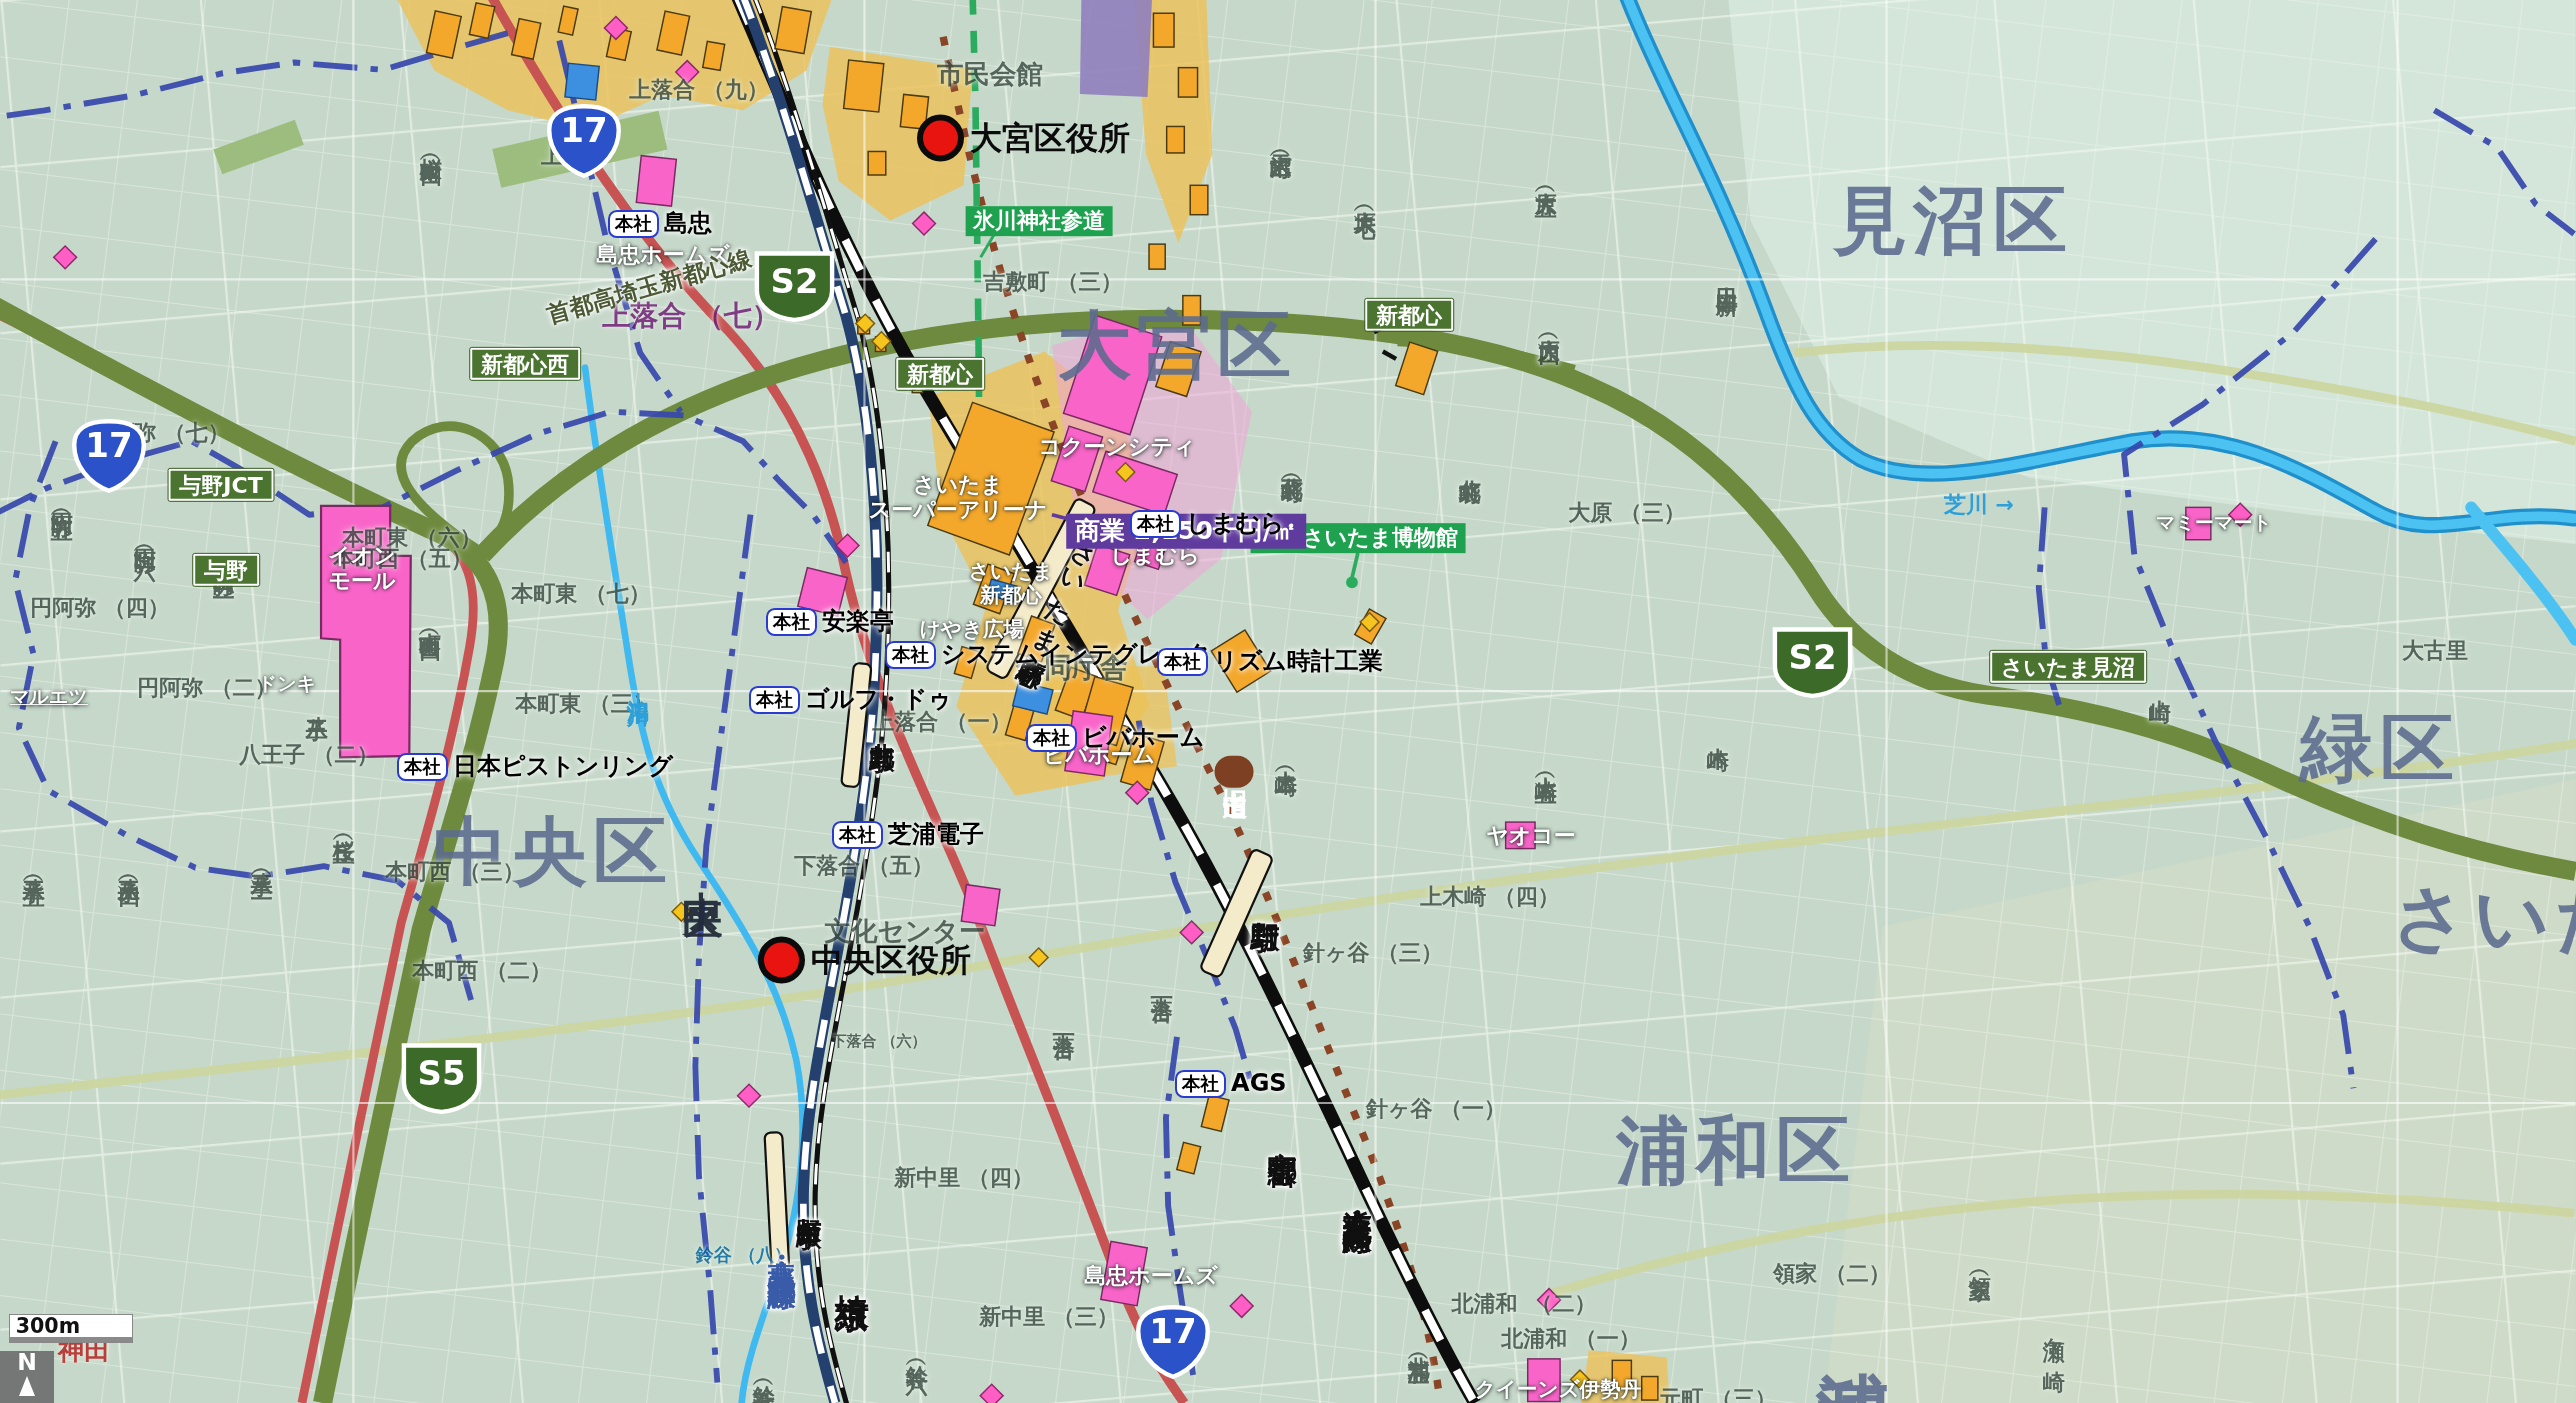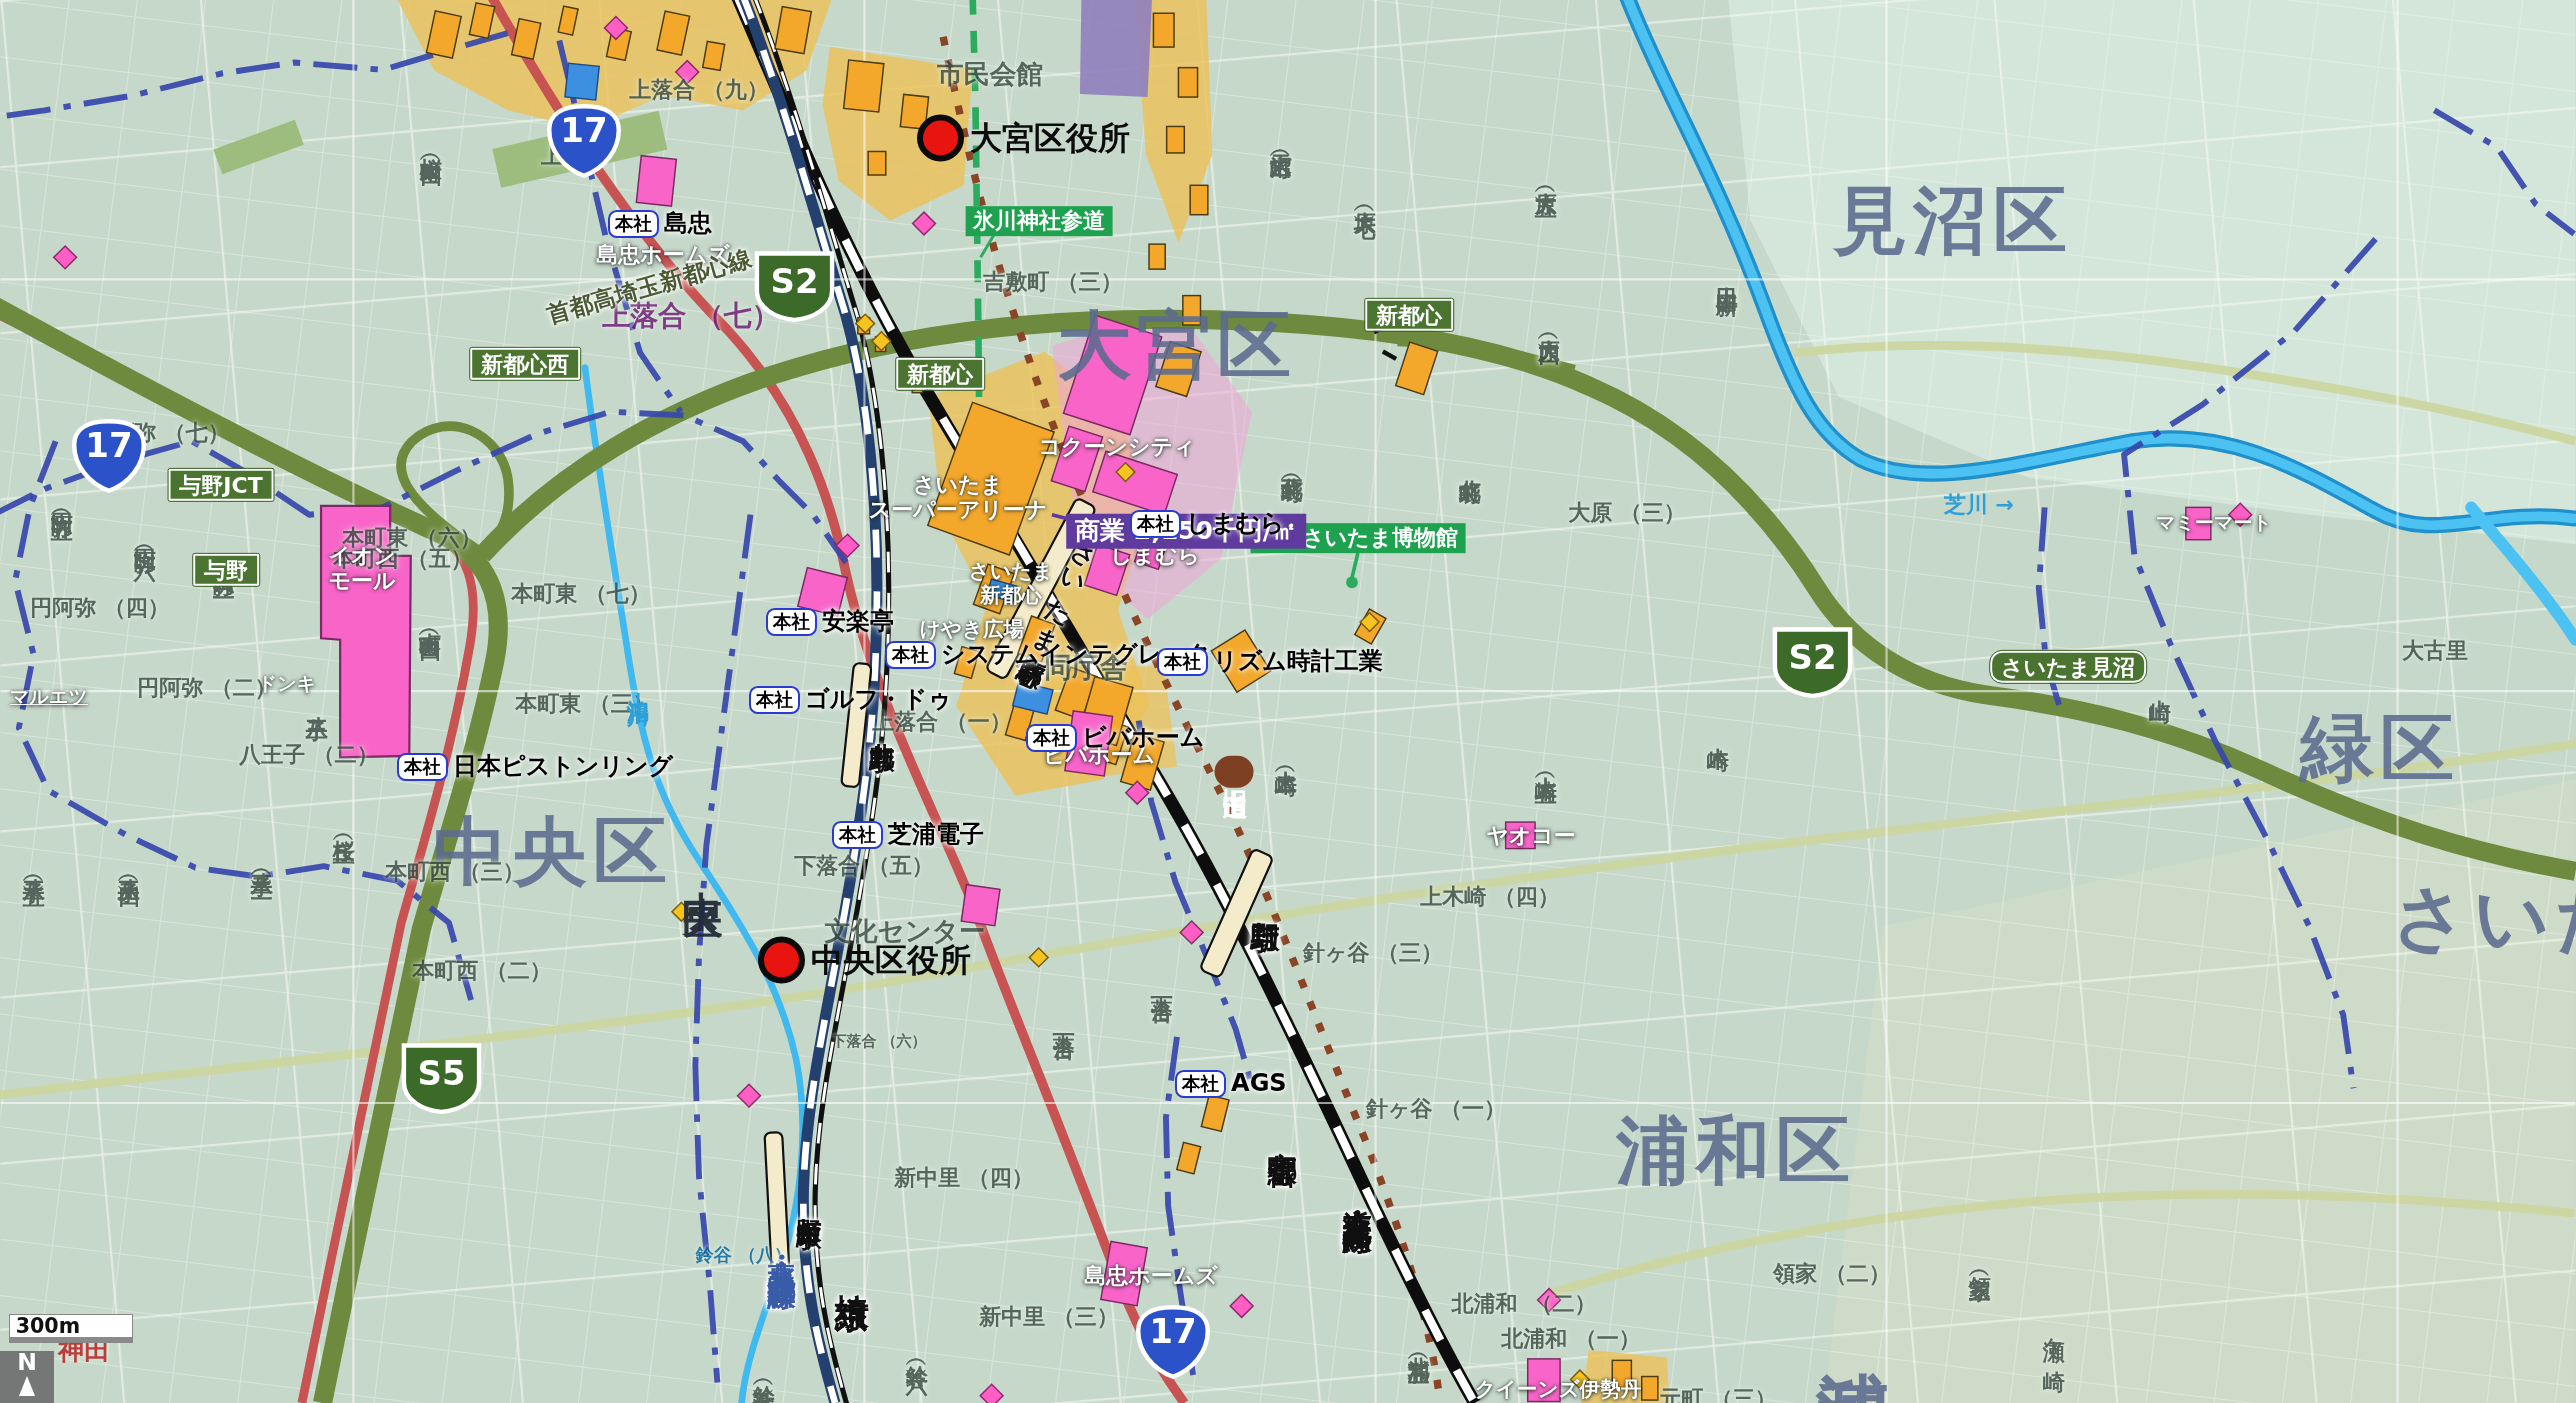--- a/index.html
+++ b/index.html
@@ -284,21 +284,21 @@
       <div class="lbl raillbl v" style="left: 1068px; top: 588px; transform: translate(-50%, -50%) rotate(24deg); font-size: 25px; color: rgb(16, 16, 16);">さいたま新都心駅</div>
       <div class="lbl raillbl v" style="left: 881px; top: 727px; transform: translate(-50%, -50%); font-size: 25px; color: rgb(16, 16, 16);">北与野駅</div>
       <div class="lbl raillbl v" style="left: 1265px; top: 901px; transform: translate(-50%, -50%); font-size: 29px; color: rgb(16, 16, 16);">与野駅</div>
       <div class="lbl raillbl v" style="left: 808px; top: 1203px; transform: translate(-50%, -50%); font-size: 25px; color: rgb(16, 16, 16);">与野本町駅</div>
       <div class="lbl raillbl" style="left: 649px; top: 287px; transform: translate(-50%, -50%) rotate(-16deg); font-size: 23.5px; color: rgb(75, 90, 52);">首都高埼玉新都心線</div>
       <div class="lbl v" style="left: 638px; top: 699px; transform: translate(-50%, -50%); font-size: 22px; color: rgb(47, 159, 216);">鴻沼川↓</div>
       <div class="lbl " style="left: 1979px; top: 505px; transform: translate(-50%, -50%); font-size: 22px; color: rgb(47, 159, 216);">芝川 →</div>
       <div class="lbl banner-road" style="left: 525px; top: 364px; transform: translate(-50%, -50%);">新都心西</div>
       <div class="lbl banner-road" style="left: 940px; top: 374px; transform: translate(-50%, -50%);">新都心</div>
       <div class="lbl banner-road" style="left: 1409px; top: 315px; transform: translate(-50%, -50%);">新都心</div>
-      <div class="lbl banner-road" style="left: 2068px; top: 667px; transform: translate(-50%, -50%); border-radius: 12px;">さいたま見沼</div>
+      <div class="lbl banner-road" style="left: 2068px; top: 667px; transform: translate(-50%, -50%);">さいたま見沼</div>
       <div class="lbl banner-road" style="left: 221px; top: 485px; transform: translate(-50%, -50%);">与野JCT</div>
       <div class="lbl banner-road" style="left: 226px; top: 570px; transform: translate(-50%, -50%);">与野</div>
       <div class="lbl banner-poi" style="left: 1039px; top: 221px; transform: translate(-50%, -50%);">氷川神社参道</div>
       <div class="lbl banner-poi" style="left: 1358px; top: 538px; transform: translate(-50%, -50%);">造幣さいたま博物館</div>
       <div class="lbl banner-price" style="left: 1186px; top: 531px; transform: translate(-50%, -50%);">商業 2,150千円/㎡</div>
       <div class="lbl capsule v" style="left: 1234px; top: 772px; transform: translate(-50%, -50%);">旧中山道</div>
       <div class="lbl poi" style="left: 917px; top: 138px; transform: translate(0px, -50%);"><div class="dot"></div><span>大宮区役所</span></div>
       <div class="lbl poi" style="left: 758px; top: 960px; transform: translate(0px, -50%);"><div class="dot"></div><span>中央区役所</span></div>
       <div class="lbl honsha" style="left: 608px; top: 224px; transform: translate(0px, -50%);"><span class="badge">本社</span><span class="nm">島忠</span></div>
       <div class="lbl honsha" style="left: 885px; top: 655px; transform: translate(0px, -50%);"><span class="badge">本社</span><span class="nm">システムインテグレータ</span></div>

